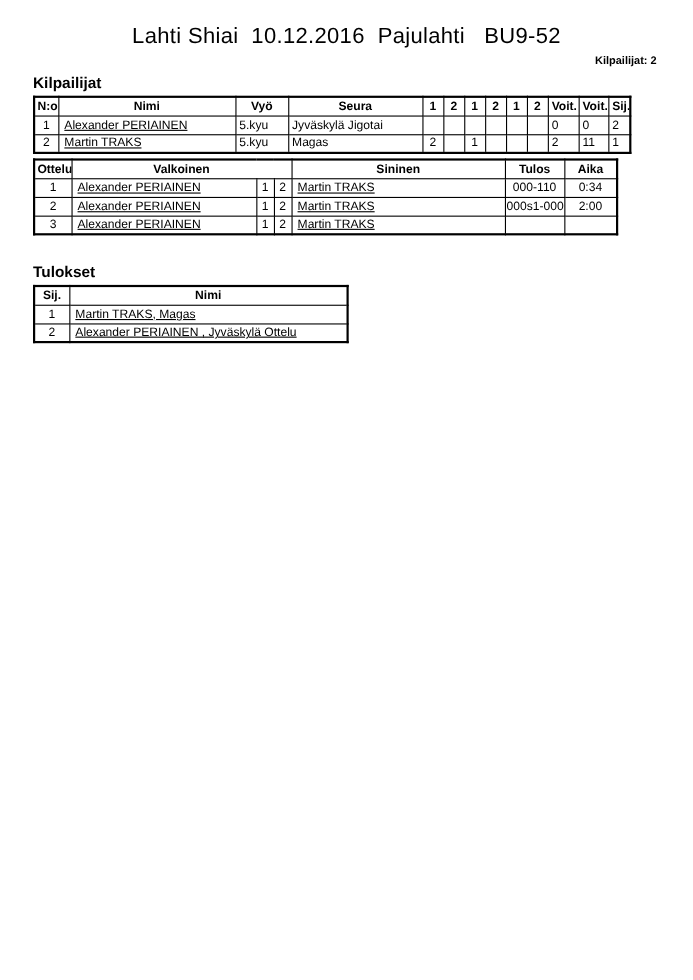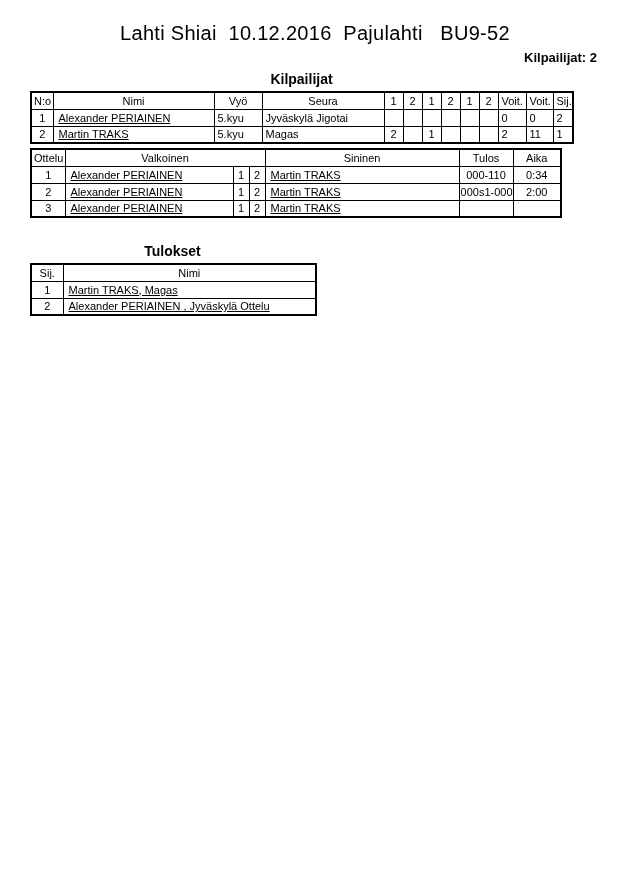--- a/index.html
+++ b/index.html
@@ -15,28 +15,27 @@
   .title {
     text-align:center;
     font-size:20px;
     font-weight:normal;
     white-space:pre;
     letter-spacing:0.3px;
   }
   .participants {
     text-align:right;
     padding-right:33px;
-    font-size:13px;
+    font-size:10px;
     font-weight:bold;
     margin-top:5px;
   }
   .section-heading {
     font-size:14px;
     font-weight:bold;
-    text-align:center;
     margin-left:30px;
   }
   .heading-kilpailijat { width:543px; margin-top:6px; }
   .heading-ottelut     { width:530px; margin-top:27px; }
   .heading-tulokset    { width:285px; margin-top:25px; }
 
   table {
     border-collapse:collapse;
     table-layout:fixed;
     margin-left:30px;
@@ -46,21 +45,21 @@
   th, td {
     border:1px solid #000;
     font-size:11px;
     height:17px;
     padding:0 3px;
     overflow:hidden;
     white-space:nowrap;
     text-align:left;
     vertical-align:middle;
   }
-  th { font-weight:normal; text-align:center; }
+  th { font-weight:bold; text-align:center; }
   th.left { text-align:left; padding-left:2px; }
   td.center { text-align:center; padding:0 1px; }
   td.name { padding-left:5px;text-decoration:underline; }
 
   .t-kilpailijat { width:543px; }
   .t-ottelut     { width:530px;border-radius:29px; }
   .t-tulokset    { width:285px; }
 </style>
 </head>
 <body>

